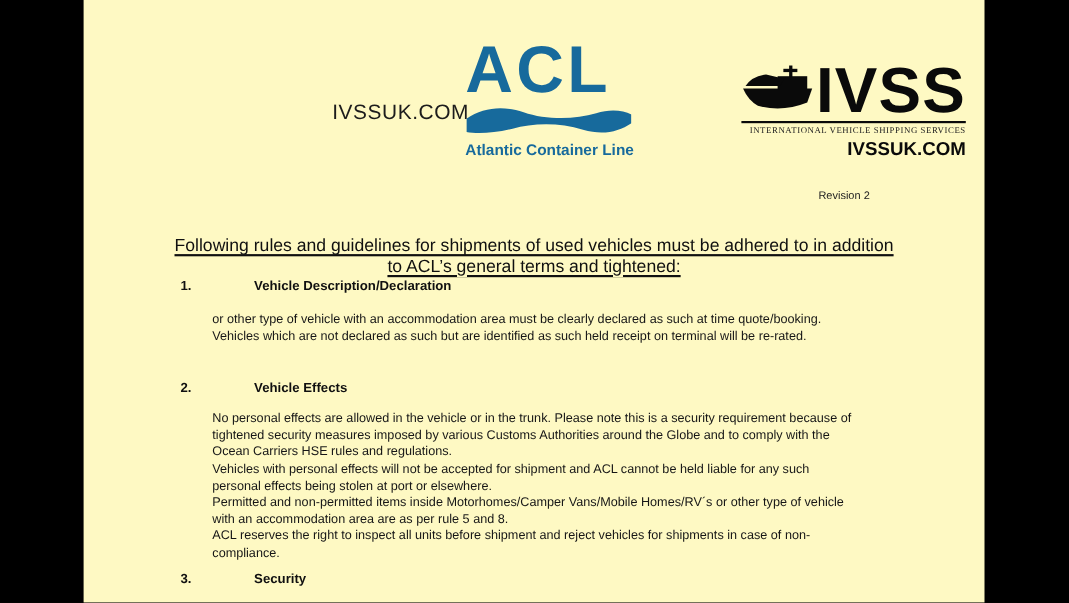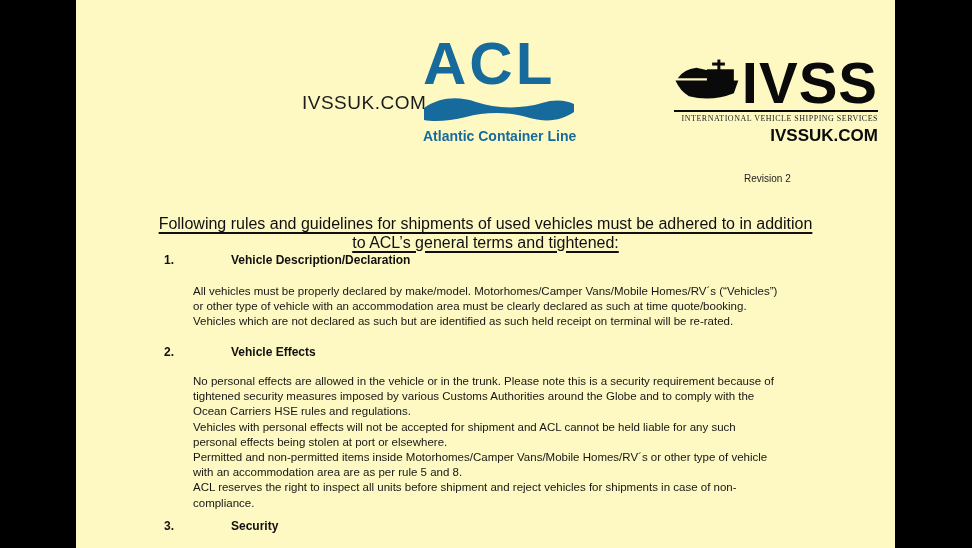--- a/index.html
+++ b/index.html
@@ -95,21 +95,20 @@
     <div class="doc-title">
       <div><span class="u">Following rules and guidelines for shipments of used vehicles must be adhered to in addition</span></div>
       <div><span class="u">to ACL’s general terms and tightened:</span></div>
     </div>
 
     <div class="sec-h h1">
       <span class="num">1.</span>
       <span class="ttl">Vehicle Description/Declaration</span>
     </div>
     <div class="sec-b b1">
-      <div class="bl">All vehicles must be properly declared by make/model. Motorhomes/Camper Vans/Mobile Homes/RV´s (“Vehicles”)</div>
       <div class="bl">or other type of vehicle with an accommodation area must be clearly declared as such at time quote/booking.</div>
       <div class="bl">Vehicles which are not declared as such but are identified as such held receipt on terminal will be re-rated.</div>
     </div>
 
     <div class="sec-h h2">
       <span class="num">2.</span>
       <span class="ttl">Vehicle Effects</span>
     </div>
     <div class="sec-b b2">
       <div class="bl">No personal effects are allowed in the vehicle or in the trunk. Please note this is a security requirement because of</div>

